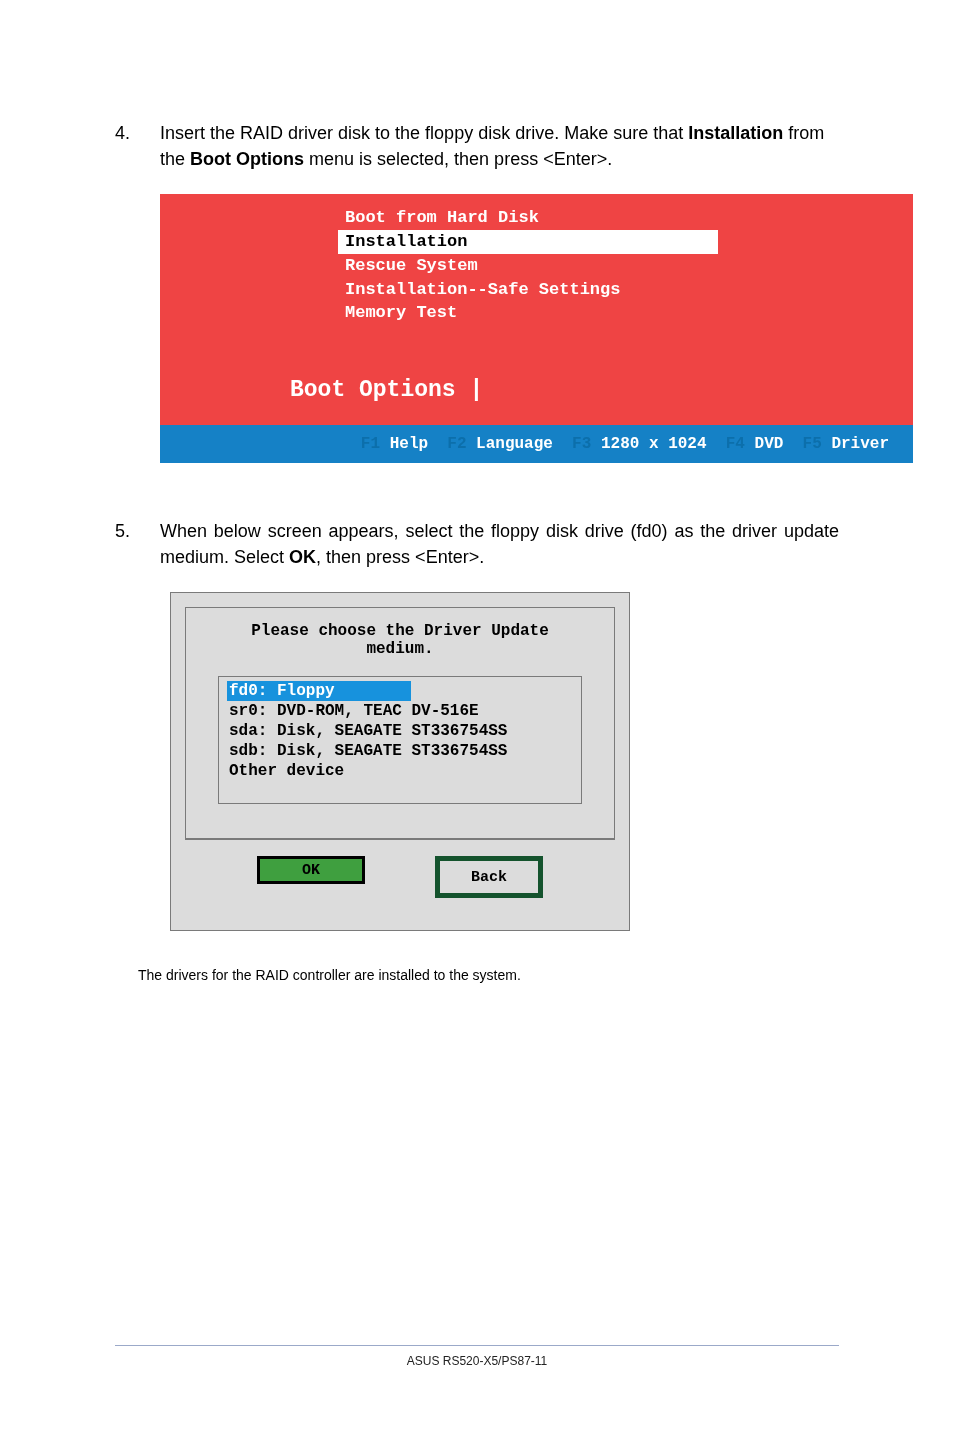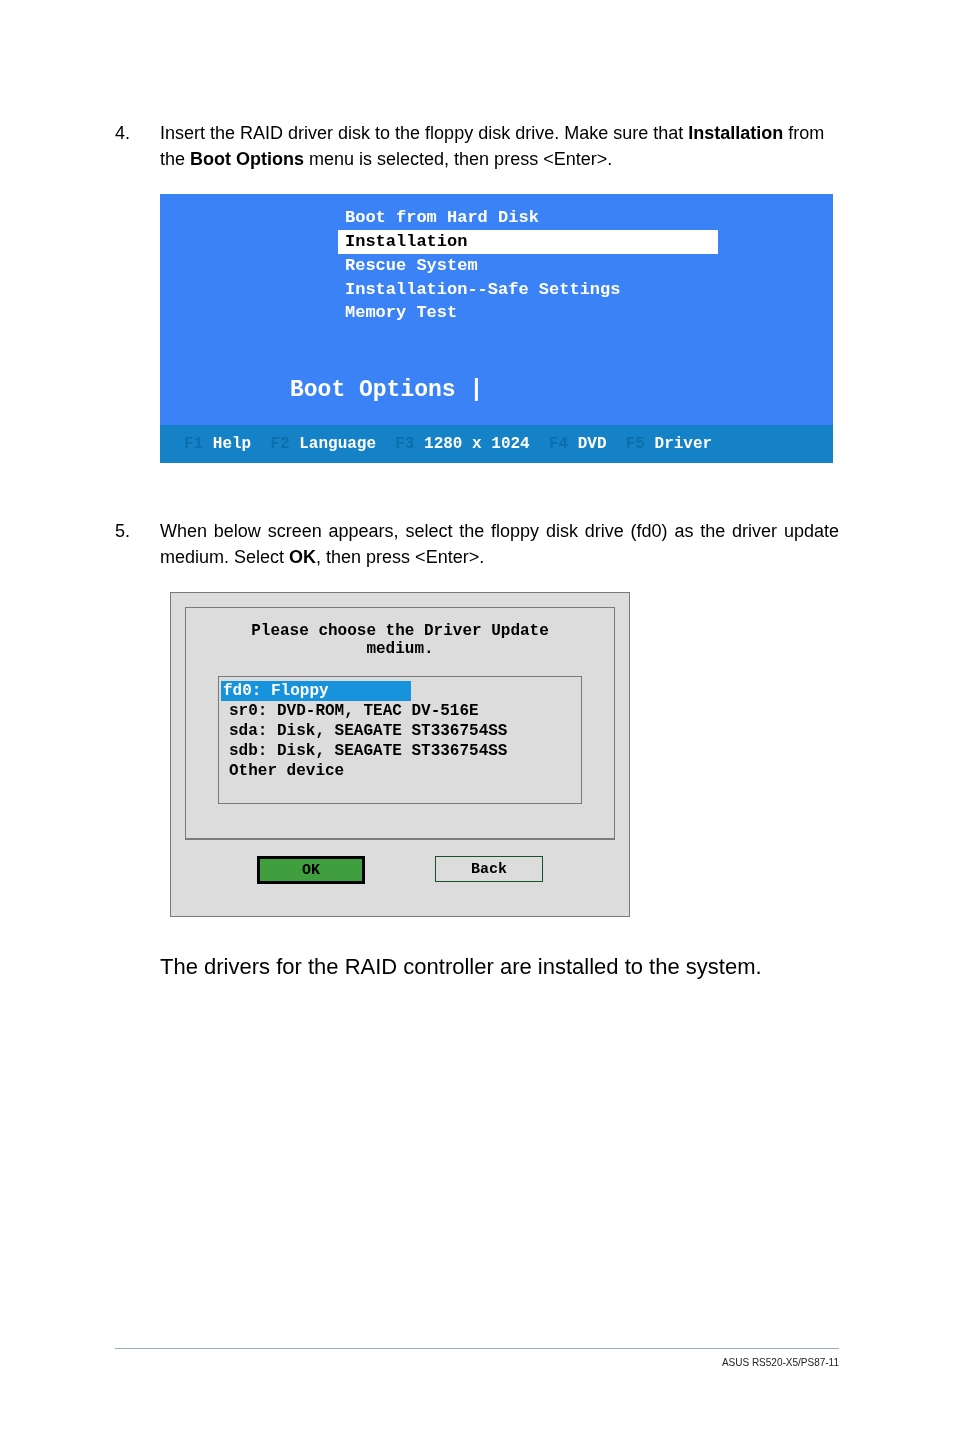--- a/index.html
+++ b/index.html
@@ -25,22 +25,22 @@
     flex-shrink: 0;
   }
   .step-text {
     flex: 1;
   }
   .bold { font-weight: bold; }
 
   
   .boot-screen {
     margin: 18px 0 55px 45px;
-    width: 673px;
-    background: #3b82f6;
+    width: 753px;
+    background: #ef4444;
     color: #ffffff;
     font-family: "Courier New", monospace;
     font-size: 17px;
     font-weight: bold;
     padding: 12px 0 0 0;
     position: relative;
   }
   .boot-inner {
     padding-left: 185px;
     padding-right: 24px;
@@ -64,20 +64,21 @@
     margin-bottom: 22px;
     font-size: 23px;
   }
   .cursor {
     display: inline;
   }
   .boot-bottom {
     background: #1581c6;
     padding: 10px 24px 10px 24px;
     font-size: 16px;
+    text-align: right;
   }
   .boot-bottom .dim {
     color: #0c6fab;
   }
 
   
   .dialog {
     margin: 22px 0 34px 55px;
     width: 460px;
     border: 1px solid #7a7a7a;
@@ -102,64 +103,64 @@
     margin: 0 12px 30px 12px;
     padding: 4px 0 22px 0;
   }
   .dialog-item {
     padding: 1px 10px;
     white-space: nowrap;
   }
   .dialog-item.selected {
     background: #1792dd;
     color: #ffffff;
-    margin-left: 2px;
+    margin-left: 8px;
     margin-right: 170px;
     padding-left: 2px;
   }
   .dialog-buttons {
     border-top: 1px solid #7a7a7a;
     padding: 16px 0 18px 0;
     display: flex;
     justify-content: center;
     gap: 70px;
   }
   .dlg-btn {
     width: 108px;
-    height: 26px;
-    border: 1px solid #14532d;
+    height: 42px;
+    border: 5px solid #14532d;
     background: #dcdcdc;
     display: flex;
     align-items: center;
     justify-content: center;
     font-family: "Courier New", monospace;
     font-weight: bold;
     font-size: 15px;
   }
   .dlg-btn.ok {
     border: 3px solid #000;
     background: #3f9f3f;
     color: #000;
     height: 28px;
   }
 
   .closing {
-    font-size: 22px;
+    font-size: 14px;
     line-height: 1.45;
-    margin-left: 45px;
+    margin-left: 23px;
   }
 
   .footer {
     position: absolute;
     bottom: 70px;
     left: 115px;
     right: 115px;
     display: flex;
-    justify-content: flex-end;
-    font-size: 10px;
+    justify-content: center;
+    font-size: 12px;
     color: #222;
     border-top: 1px solid #9ba9c9;
     padding-top: 8px;
   }
 </style>
 </head>
 <body>
 
 <div class="page">
 

